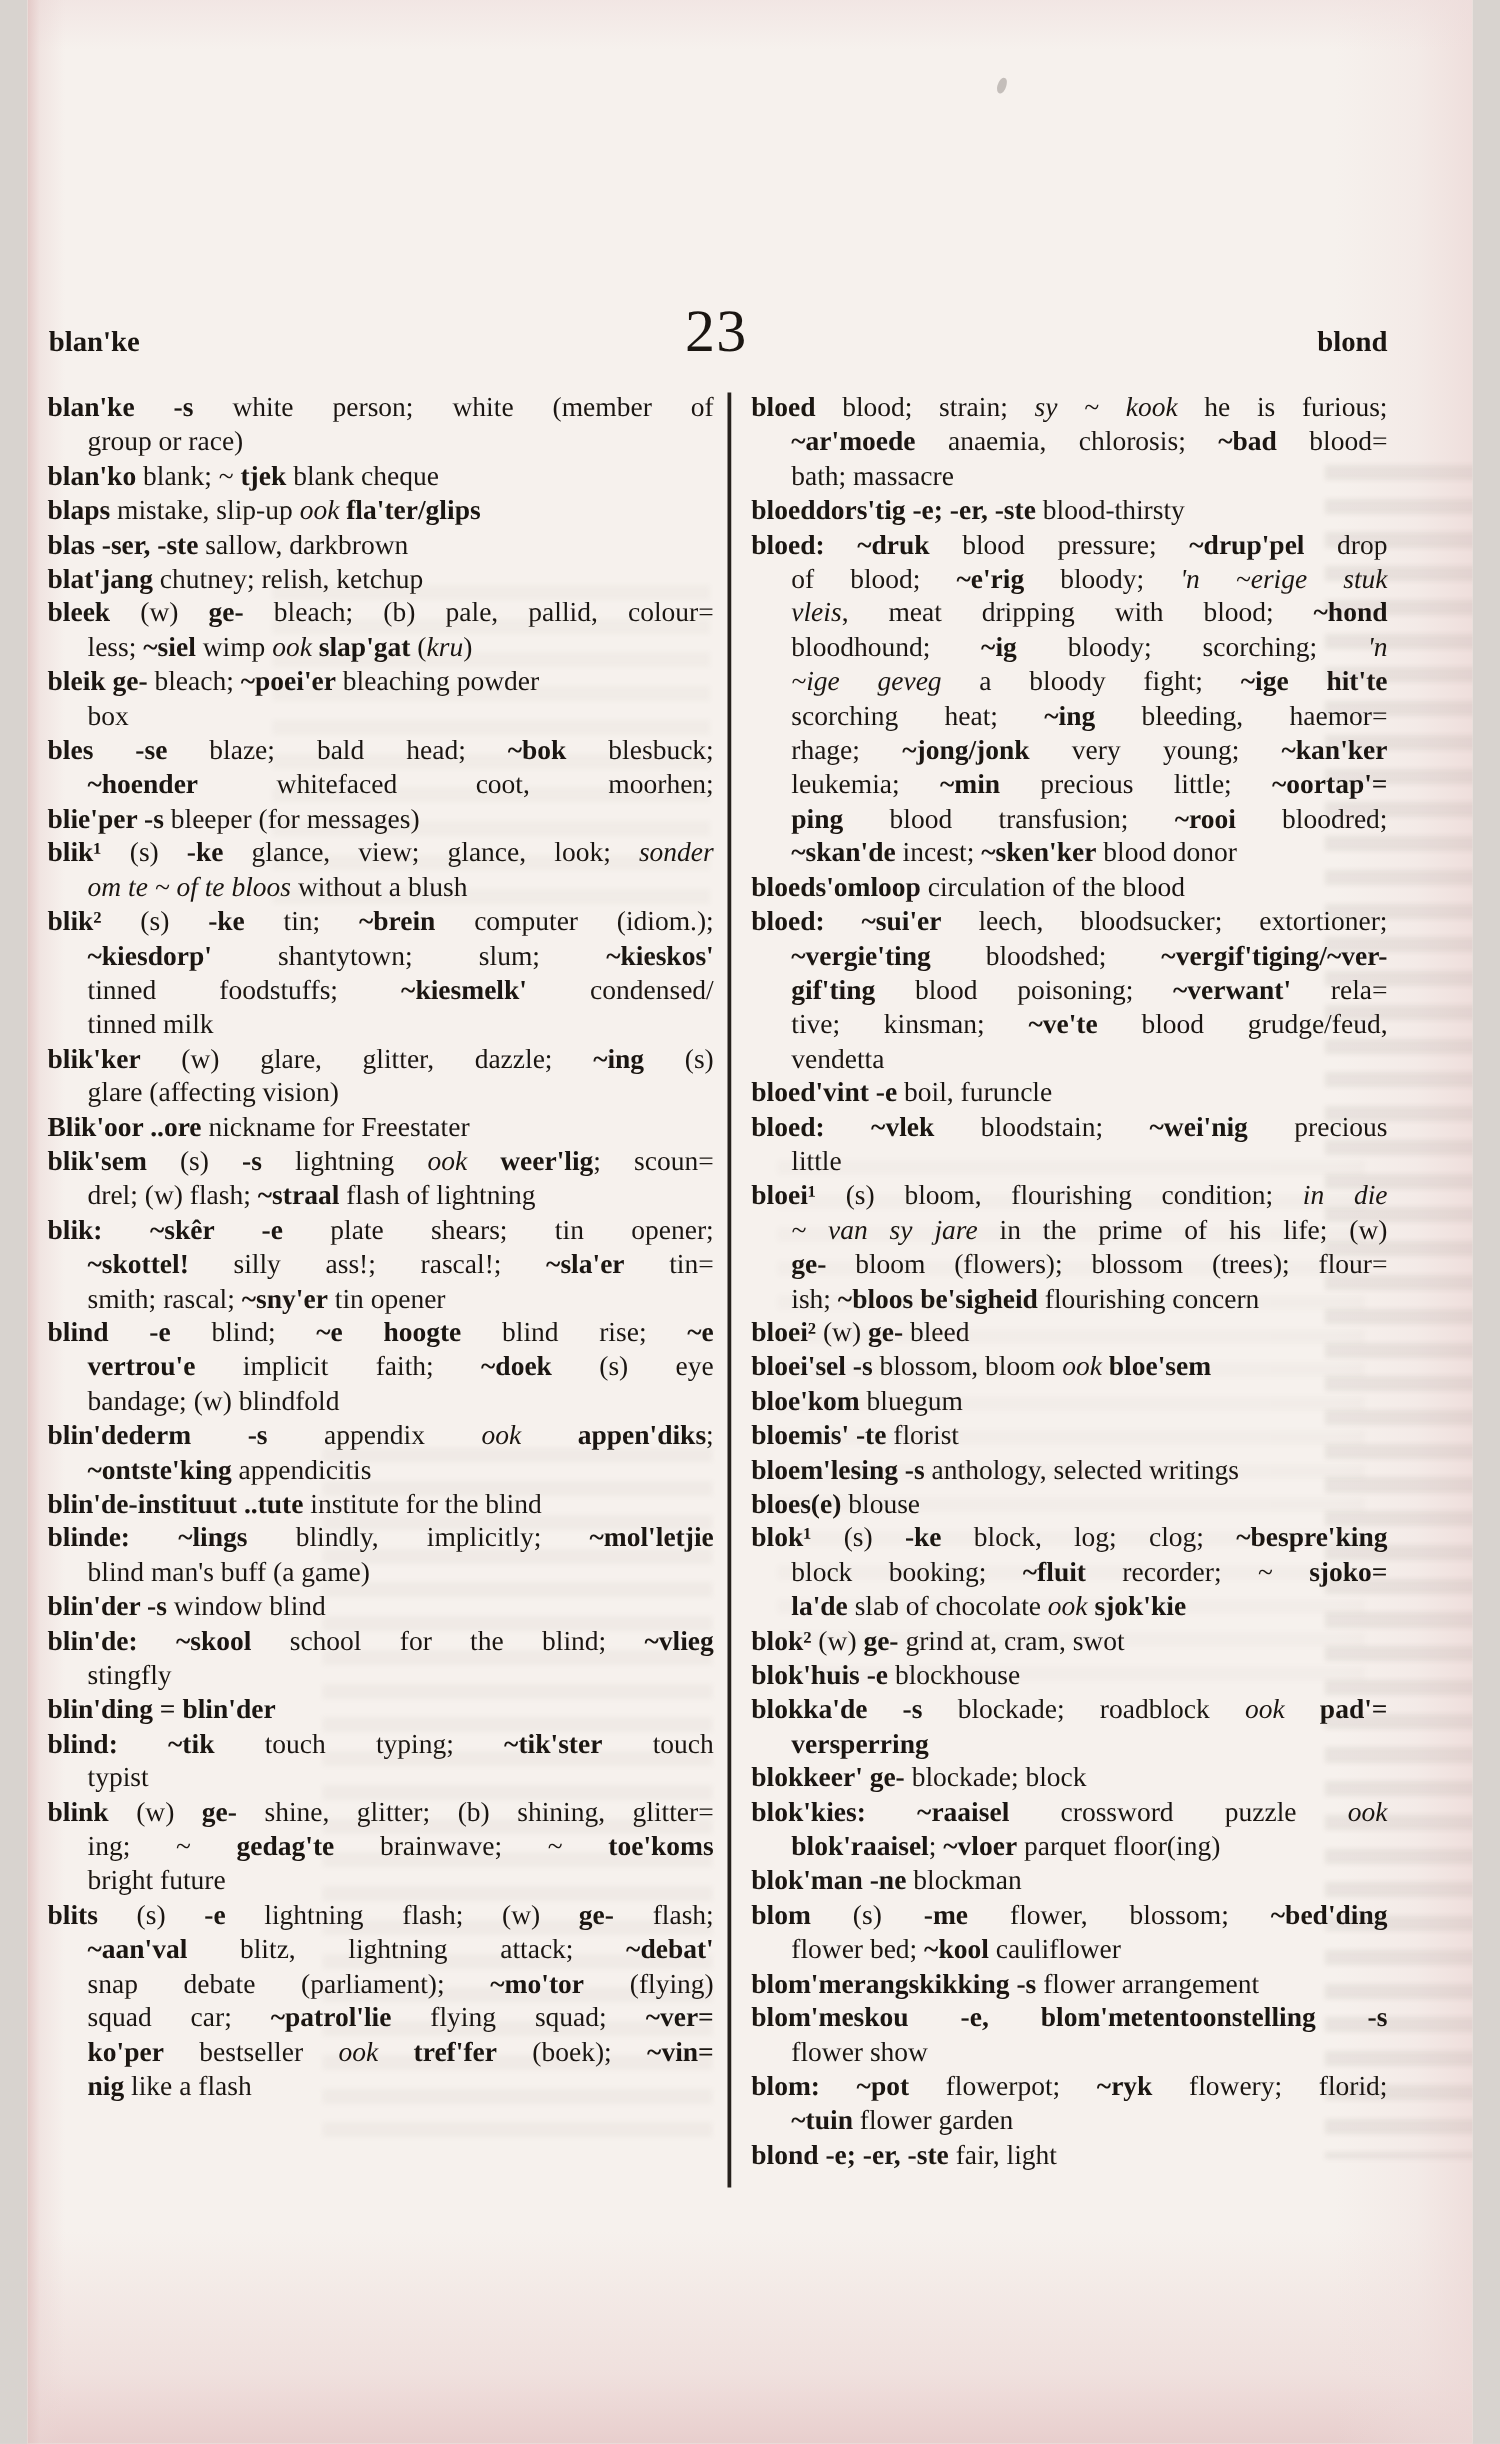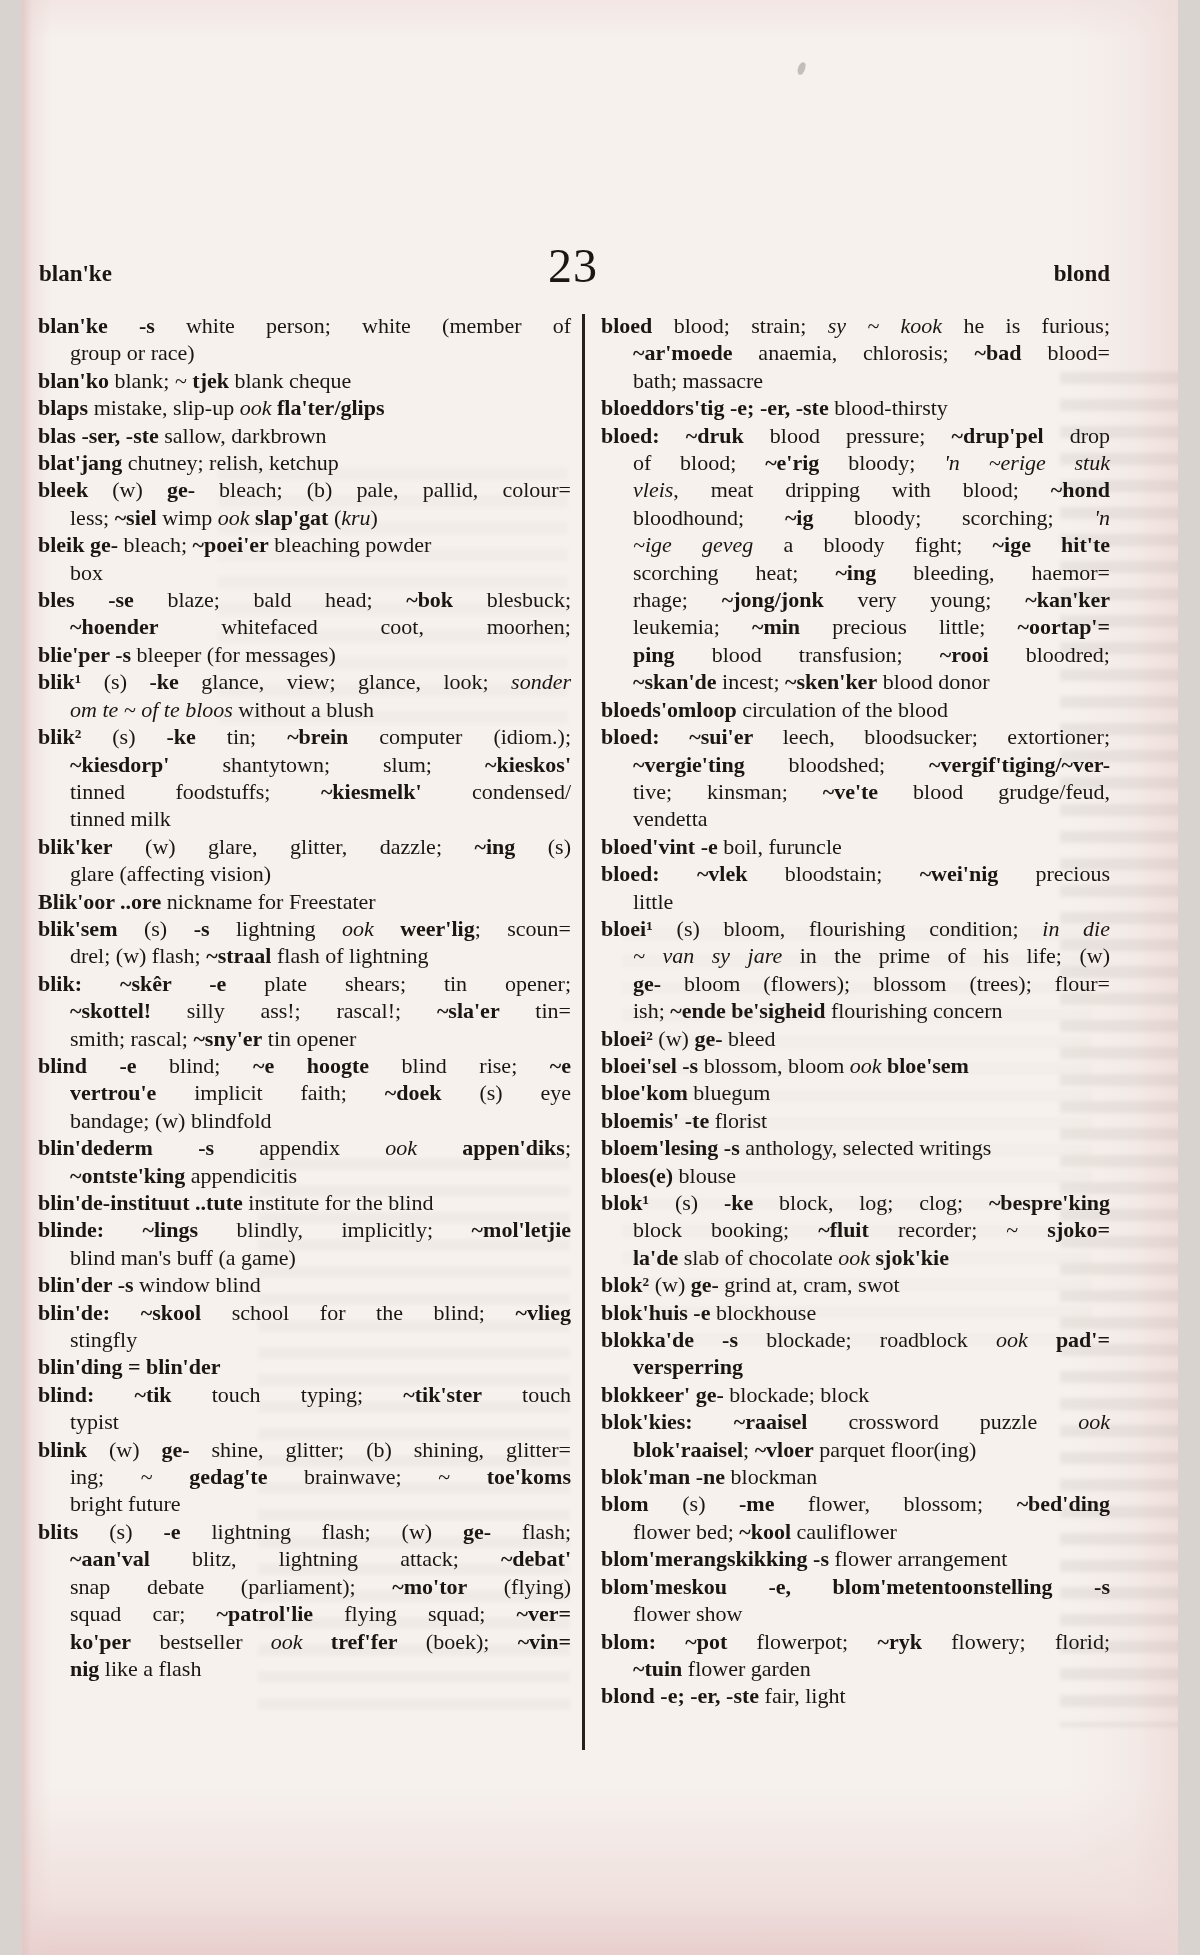--- a/index.html
+++ b/index.html
@@ -134,29 +134,30 @@
       <div class="line ind just"><span class="seg-p">bloodhound; </span><span class="seg-b">~ig</span><span class="seg-p"> bloody; scorching; </span><span class="seg-i">'n</span></div>
       <div class="line ind just"><span class="seg-i">~ige geveg</span><span class="seg-p"> a bloody fight; </span><span class="seg-b">~ige hit'te</span></div>
       <div class="line ind just"><span class="seg-p">scorching heat; </span><span class="seg-b">~ing</span><span class="seg-p"> bleeding, haemor=</span></div>
       <div class="line ind just"><span class="seg-p">rhage; </span><span class="seg-b">~jong/jonk</span><span class="seg-p"> very young; </span><span class="seg-b">~kan'ker</span></div>
       <div class="line ind just"><span class="seg-p">leukemia; </span><span class="seg-b">~min</span><span class="seg-p"> precious little; </span><span class="seg-b">~oortap'=</span></div>
       <div class="line ind just"><span class="seg-b">ping</span><span class="seg-p"> blood transfusion; </span><span class="seg-b">~rooi</span><span class="seg-p"> bloodred;</span></div>
       <div class="line ind"><span class="seg-b">~skan'de</span><span class="seg-p"> incest; </span><span class="seg-b">~sken'ker</span><span class="seg-p"> blood donor</span></div>
       <div class="line"><span class="seg-b">bloeds'omloop</span><span class="seg-p"> circulation of the blood</span></div>
       <div class="line just"><span class="seg-b">bloed:</span><span class="seg-p"> </span><span class="seg-b">~sui'er</span><span class="seg-p"> leech, bloodsucker; extortioner;</span></div>
       <div class="line ind just"><span class="seg-b">~vergie'ting</span><span class="seg-p"> bloodshed; </span><span class="seg-b">~vergif'tiging/~ver-</span></div>
+      <div class="line ind just"><span class="seg-b">gif'ting</span><span class="seg-p"> blood poisoning; </span><span class="seg-b">~verwant'</span><span class="seg-p"> rela=</span></div>
       <div class="line ind just"><span class="seg-p">tive; kinsman; </span><span class="seg-b">~ve'te</span><span class="seg-p"> blood grudge/feud,</span></div>
       <div class="line ind"><span class="seg-p">vendetta</span></div>
       <div class="line"><span class="seg-b">bloed'vint -e</span><span class="seg-p"> boil, furuncle</span></div>
       <div class="line just"><span class="seg-b">bloed:</span><span class="seg-p"> </span><span class="seg-b">~vlek</span><span class="seg-p"> bloodstain; </span><span class="seg-b">~wei'nig</span><span class="seg-p"> precious</span></div>
       <div class="line ind"><span class="seg-p">little</span></div>
       <div class="line just"><span class="seg-b">bloei¹</span><span class="seg-p"> (s) bloom, flourishing condition; </span><span class="seg-i">in die</span></div>
       <div class="line ind just"><span class="seg-i">~ van sy jare</span><span class="seg-p"> in the prime of his life; (w)</span></div>
       <div class="line ind just"><span class="seg-b">ge-</span><span class="seg-p"> bloom (flowers); blossom (trees); flour=</span></div>
-      <div class="line ind"><span class="seg-p">ish; </span><span class="seg-b">~ende be'sigheid</span><span class="seg-p"> flourishing concern</span></div>
+      <div class="line ind"><span class="seg-p">ish; </span><span class="seg-b">~bloos be'sigheid</span><span class="seg-p"> flourishing concern</span></div>
       <div class="line"><span class="seg-b">bloei²</span><span class="seg-p"> (w) </span><span class="seg-b">ge-</span><span class="seg-p"> bleed</span></div>
       <div class="line"><span class="seg-b">bloei'sel -s</span><span class="seg-p"> blossom, bloom </span><span class="seg-i">ook</span><span class="seg-p"> </span><span class="seg-b">bloe'sem</span></div>
       <div class="line"><span class="seg-b">bloe'kom</span><span class="seg-p"> bluegum</span></div>
       <div class="line"><span class="seg-b">bloemis' -te</span><span class="seg-p"> florist</span></div>
       <div class="line"><span class="seg-b">bloem'lesing -s</span><span class="seg-p"> anthology, selected writings</span></div>
       <div class="line"><span class="seg-b">bloes(e)</span><span class="seg-p"> blouse</span></div>
       <div class="line just"><span class="seg-b">blok¹</span><span class="seg-p"> (s) </span><span class="seg-b">-ke</span><span class="seg-p"> block, log; clog; </span><span class="seg-b">~bespre'king</span></div>
       <div class="line ind just"><span class="seg-p">block booking; </span><span class="seg-b">~fluit</span><span class="seg-p"> recorder; ~ </span><span class="seg-b">sjoko=</span></div>
       <div class="line ind"><span class="seg-b">la'de</span><span class="seg-p"> slab of chocolate </span><span class="seg-i">ook</span><span class="seg-p"> </span><span class="seg-b">sjok'kie</span></div>
       <div class="line"><span class="seg-b">blok²</span><span class="seg-p"> (w) </span><span class="seg-b">ge-</span><span class="seg-p"> grind at, cram, swot</span></div>

